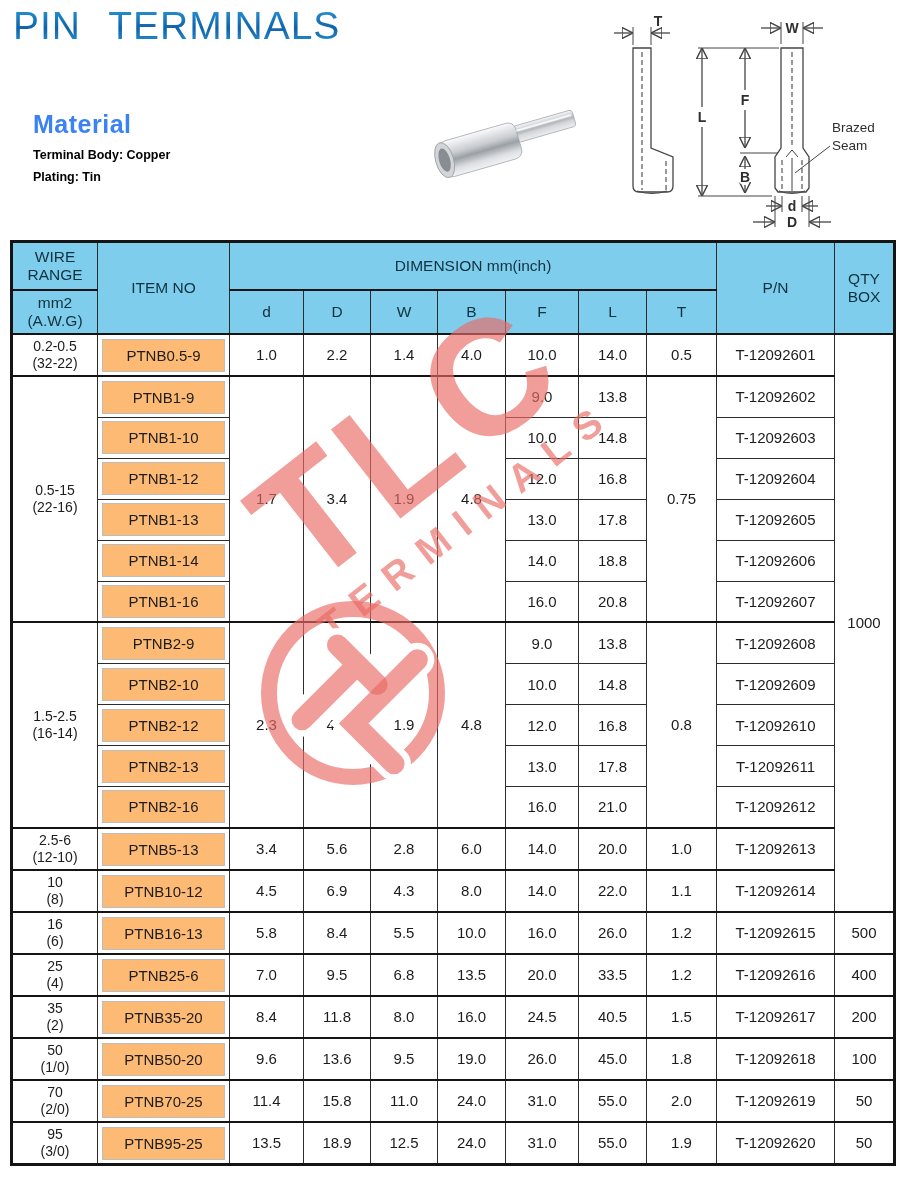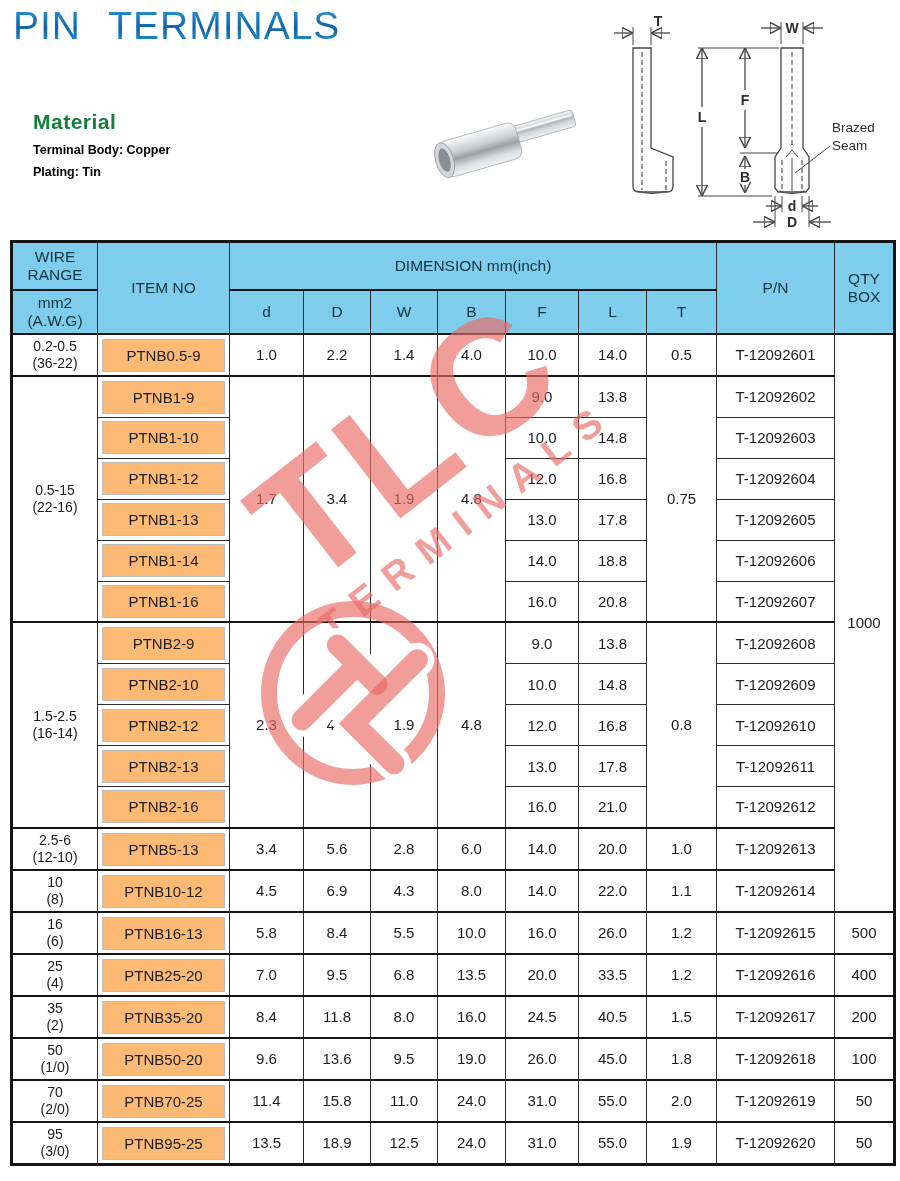--- a/index.html
+++ b/index.html
@@ -10,21 +10,21 @@
   
   .page-title{
     position:absolute;left:13px;top:4px;margin:0;
     font-size:39px;font-weight:400;letter-spacing:1px;word-spacing:16px;
     color:#1673b8;
     background:linear-gradient(180deg,#2e9ed9 0%,#0f63ab 55%,#2e9ed9 100%);
     -webkit-background-clip:text;background-clip:text;-webkit-text-fill-color:transparent;
   }
   
   .material{position:absolute;left:33px;top:110px;}
-  .material h2{margin:0 0 6px 0;font-size:21px;font-weight:600;color:#15803d;letter-spacing:.5px;}
+  .material h2{margin:0 0 6px 0;font-size:25px;font-weight:600;color:#3b82f6;letter-spacing:.5px;}
   .material div{font-size:12.5px;font-weight:700;color:#000000;line-height:1.75;}
   
   .photo{position:absolute;left:424px;top:84px;width:166px;height:112px;}
   .drawing{position:absolute;left:590px;top:0;width:310px;height:232px;}
   .drawing line,.drawing path{stroke:#454545;stroke-width:1.3;fill:none;}
   .drawing .dash{stroke-dasharray:5 3;stroke-width:1.1;}
   .drawing .thin{stroke-width:1;}
   .drawing text{font:600 14px "Liberation Sans",sans-serif;fill:#2e2e2e;
     stroke:#fff;stroke-width:3px;paint-order:stroke;text-anchor:middle;}
   .drawing text.note{font:500 13.5px "Liberation Sans",sans-serif;text-anchor:start;}
@@ -199,21 +199,21 @@
       <td>B</td>
       <td>F</td>
       <td>L</td>
       <td>T</td>
     </tr>
   </thead>
   <tbody id="tbody">
       <tr class="gtop">
         <td class="wire">
           <div>0.2-0.5</div>
-          <div>(36-22)</div>
+          <div>(32-22)</div>
         </td>
         <td>
           <div class="item-box">PTNB0.5-9</div>
         </td>
         <td>1.0</td>
         <td>2.2</td>
         <td>1.4</td>
         <td>4.0</td>
         <td>10.0</td>
         <td>14.0</td>
@@ -378,21 +378,21 @@
         <td>1.2</td>
         <td>T-12092615</td>
         <td>500</td>
       </tr>
       <tr class="gtop">
         <td class="wire">
           <div>25</div>
           <div>(4)</div>
         </td>
         <td>
-          <div class="item-box">PTNB25-20</div>
+          <div class="item-box">PTNB25-6</div>
         </td>
         <td>7.0</td>
         <td>9.5</td>
         <td>6.8</td>
         <td>13.5</td>
         <td>20.0</td>
         <td>33.5</td>
         <td>1.2</td>
         <td>T-12092616</td>
         <td>400</td>

